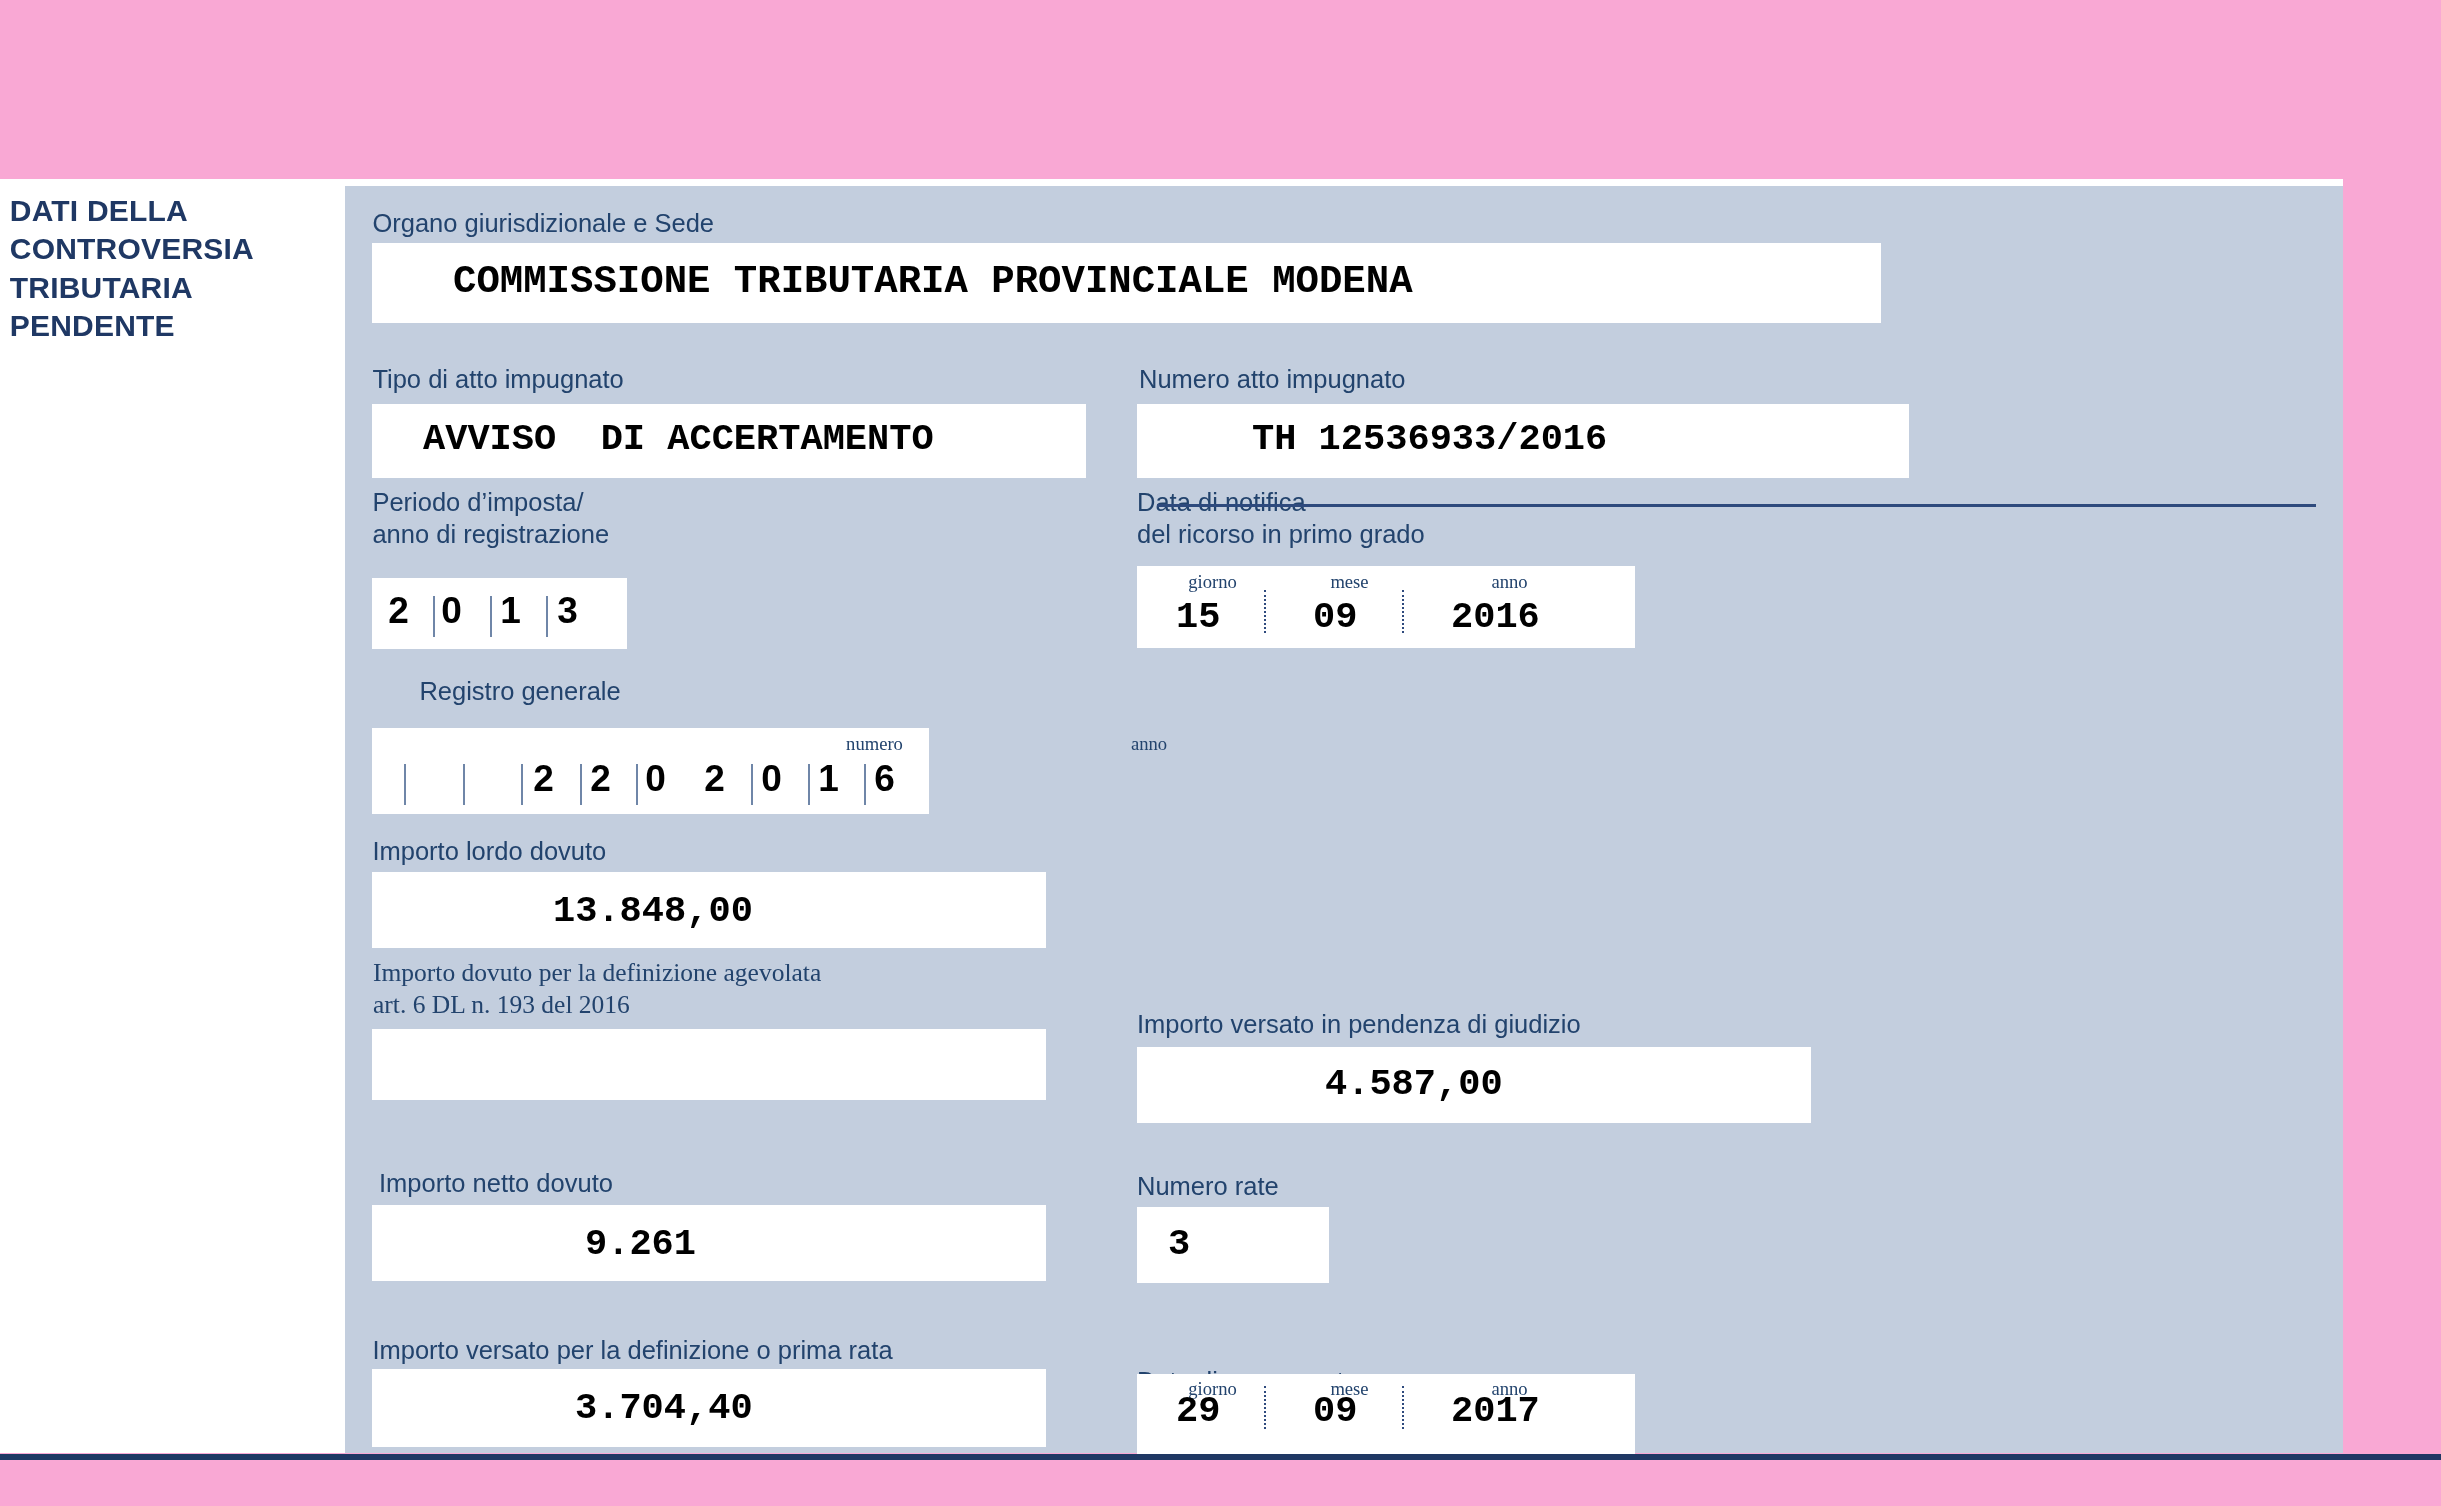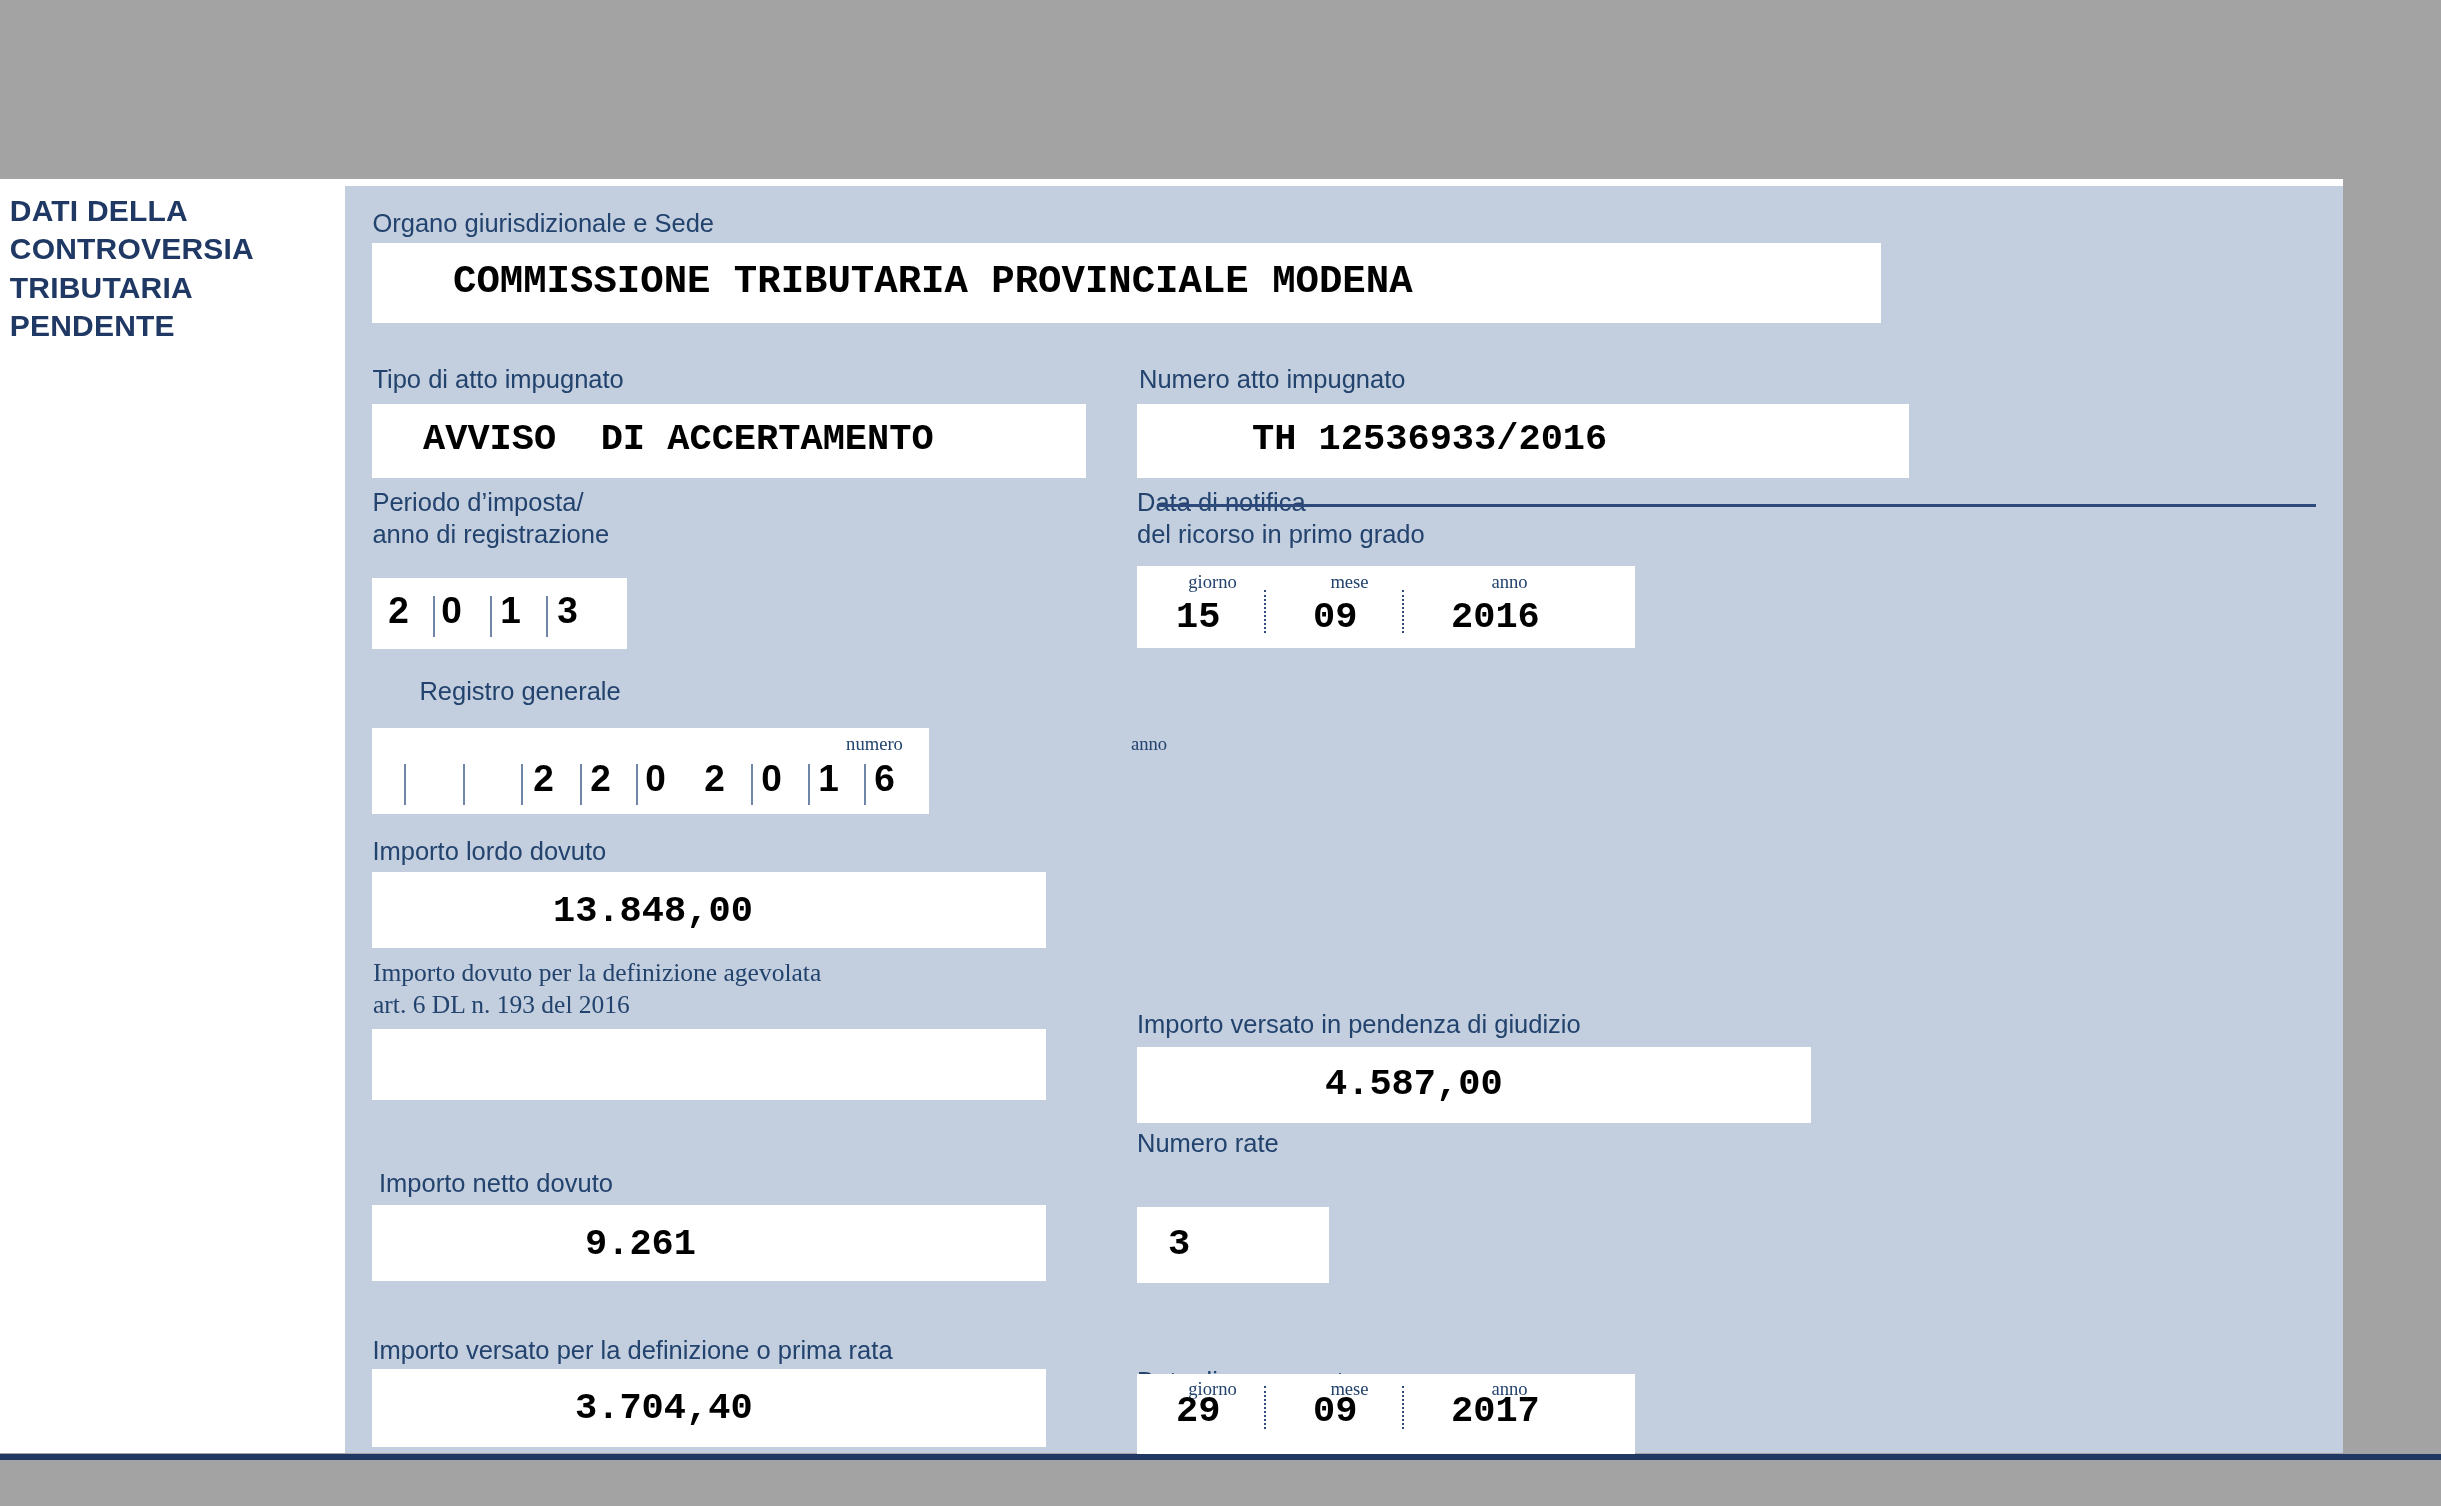--- a/index.html
+++ b/index.html
@@ -11,21 +11,21 @@
     overflow: hidden;
     font-family: "Liberation Sans", sans-serif;
   }
 
   #slide {
     position: absolute;
     left: 0;
     top: 0;
     width: 2442px;
     height: 1506px;
-    background: #a3a3a3;
+    background: #f9a8d4;
   }
 
   
   .page {
     position: absolute;
     left: 0px;
     top: 179px;
     width: 2343px;
     height: 1274px;
     background: #ffffff;
@@ -214,21 +214,21 @@
     <div class="val" style="left:208px; top:858px;"></div>
 
     <div class="lbl" style="left:792px; top:823px;">Importo versato in pendenza di giudizio</div>
     <div class="box" style="left:792px; top:861px; width:674px; height:76px;"></div>
     <div class="val" style="left:980px; top:877px;">4.587,00</div>
 
     <div class="lbl" style="left:34px; top:982px;">Importo netto dovuto</div>
     <div class="box" style="left:27.4px; top:1019px; width:674px; height:76px;"></div>
     <div class="val" style="left:240px; top:1037px;">9.261</div>
 
-    <div class="lbl" style="left:792px; top:942px;">Numero rate</div>
+    <div class="lbl" style="left:792px; top:985px;">Numero rate</div>
     <div class="box" style="left:792px; top:1021px; width:192px; height:76px;"></div>
     <div class="val" style="left:823px; top:1037px;">3</div>
 
     <div class="lbl" style="left:27.4px; top:1149px;">Importo versato per la definizione o prima rata</div>
     <div class="box" style="left:27.4px; top:1183px; width:674px; height:78px;"></div>
     <div class="val" style="left:230px; top:1201px;">3.704,40</div>
 
     <div class="lbl" style="left:792px; top:1152px;margin-top:28px;">Data di versamento</div>
     <div class="box" style="left:792px; top:1188px; width:498px; height:80px;"></div>
     <div class="minilbl" style="left:804px; top:1192px; width:127px;">giorno</div>

